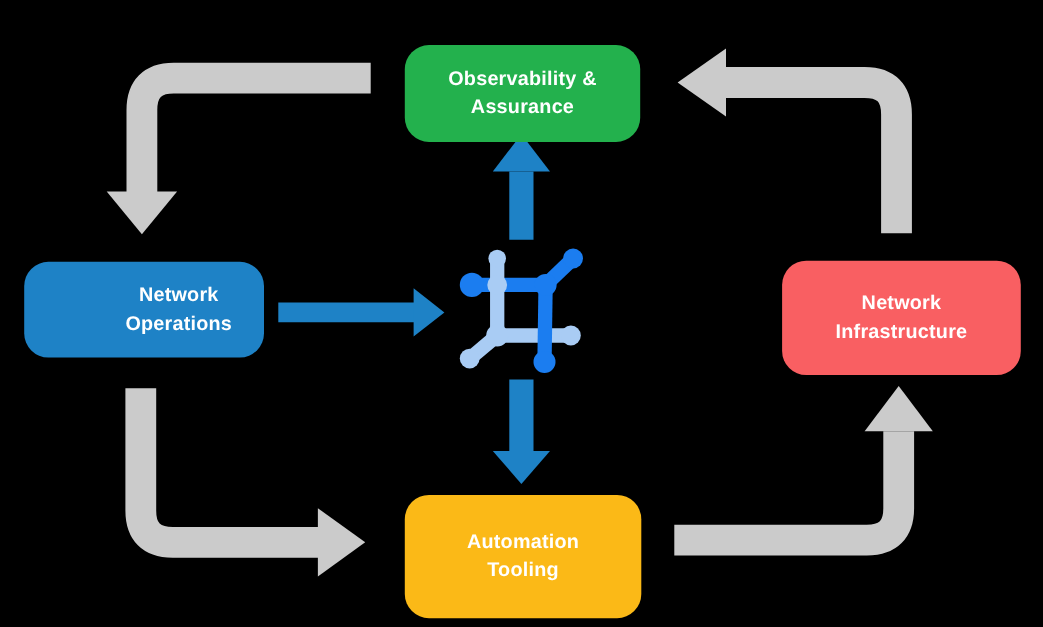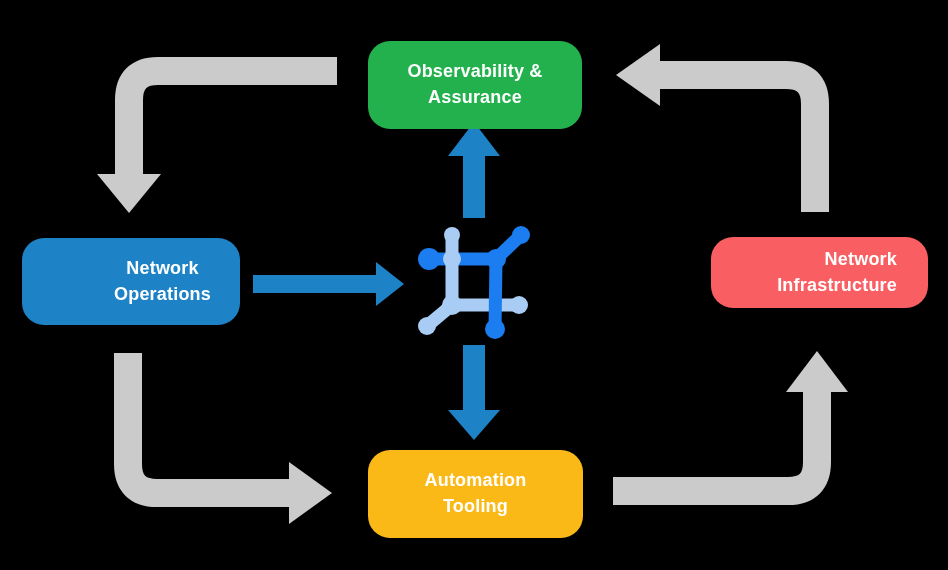--- a/index.html
+++ b/index.html
@@ -11,22 +11,22 @@
   .layer{position:absolute;left:0;top:0;}
   .node{
     position:absolute;border-radius:22px;
     display:flex;align-items:center;justify-content:center;
     color:var(--label-text,#fff);font-size:18px;font-weight:600;
     line-height:1.42;text-align:center;letter-spacing:.2px;
   }
   .node .label{max-width:155px;display:inline-block;}
   #node-observability{left:368px;top:41px;width:214px;height:88px;background:var(--observability);}
   #node-operations{left:22px;top:238px;width:218px;height:87px;background:var(--operations);justify-content:flex-end;}
-  #node-infrastructure{left:711px;top:237px;width:217px;height:71px;background:var(--infrastructure);text-align:right;}
-  #node-automation{left:368px;top:450px;width:215px;height:88px;background:var(--automation);text-align:center;}
+  #node-infrastructure{left:711px;top:237px;width:217px;height:104px;background:var(--infrastructure);}
+  #node-automation{left:368px;top:450px;width:215px;height:112px;background:var(--automation);text-align:center;}
 
   .gray-shaft{fill:none;stroke:var(--arrow-gray);stroke-width:28;}
   .gray-head{fill:var(--arrow-gray);}
   .blue-shaft{fill:none;stroke:var(--arrow-blue);stroke-width:22;}
   .blue-shaft-thin{fill:none;stroke:var(--arrow-blue);stroke-width:18;}
   .blue-head{fill:var(--arrow-blue);}
   .mesh-light{stroke:var(--icon-light-blue);stroke-width:13;fill:none;}
   .mesh-light-dot{fill:var(--icon-light-blue);}
   .mesh-dark{stroke:var(--icon-dark-blue);stroke-width:13;fill:none;}
   .mesh-dark-dot{fill:var(--icon-dark-blue);}

